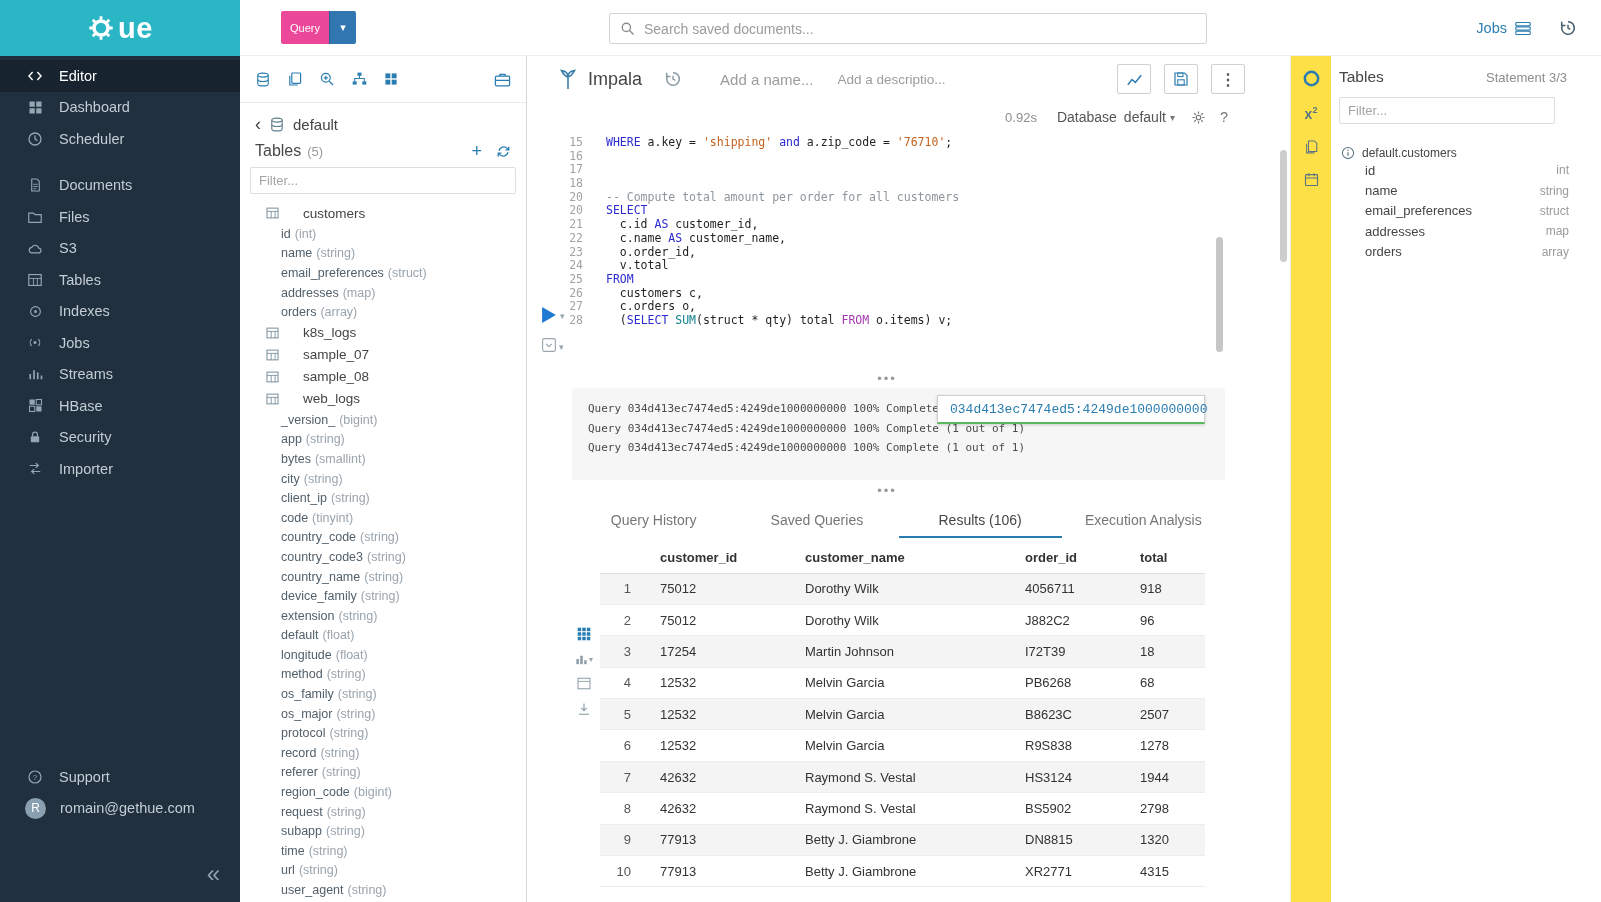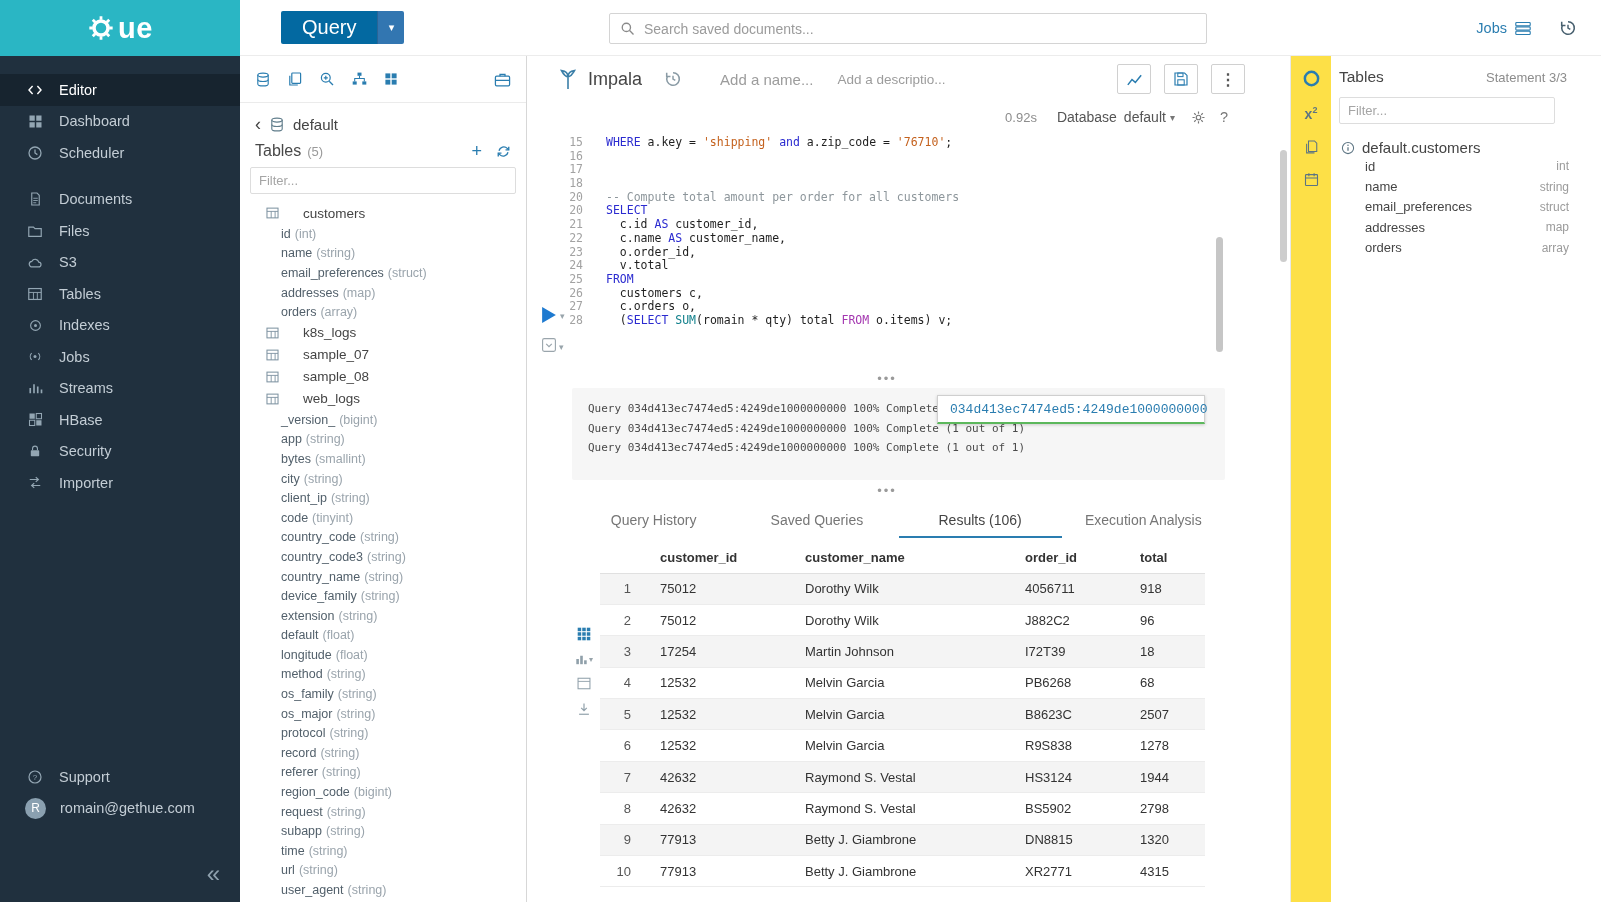--- a/index.html
+++ b/index.html
@@ -6,33 +6,33 @@
   html,body{width:1601px;height:902px}
   body{position:relative;font-family:"Liberation Sans",sans-serif;font-size:14px;color:#444;background:#fff;overflow:hidden}
   .icon svg{display:block}
   .icon{display:inline-flex;align-items:center;justify-content:center}
 
   
   .topbar{position:absolute;left:0;top:0;width:1601px;height:56px;background:#fff;border-bottom:1px solid #ececec;z-index:6}
   .logo{position:absolute;left:0;top:0;width:240px;height:56px;background:#2ab6c4;color:#fff;display:flex;align-items:center;justify-content:center;gap:3px;cursor:pointer}
   .logo-text{font-size:29px;font-weight:bold;letter-spacing:.5px;line-height:1}
   .query-group{position:absolute;left:281px;top:11px;height:33px;display:flex}
-  .query-btn{background:#0369a1;color:#fff;border:none;padding:0 21px;font-size:20px;border-radius:2px 0 0 2px;font-family:inherit;cursor:pointer}
+  .query-btn{background:#ec4899;color:#fff;border:none;padding:0 9px;font-size:11px;border-radius:2px 0 0 2px;font-family:inherit;cursor:pointer}
   .query-caret{background:#3276b1;color:#fff;border:none;border-left:1px solid #2a6496;width:27px;border-radius:0 2px 2px 0;font-size:11px;cursor:pointer}
   .searchbox{position:absolute;left:609px;top:13px;width:598px;height:31px;border:1px solid #d4d4d4;border-radius:2px;display:flex;align-items:center;padding:0 10px;gap:9px;background:#fff}
   .searchbox .icon{color:#8a8a8a}
   .searchbox input{border:none;outline:none;flex:1;font-size:14px;color:#444;font-family:inherit;background:transparent}
   .searchbox input::placeholder{color:#9b9b9b}
   .topbar-right{position:absolute;right:24px;top:0;height:56px;display:flex;align-items:center;gap:28px}
   .jobs-link{color:#2a7db0;font-size:14.5px;display:flex;align-items:center;gap:8px;cursor:pointer}
   .top-history{color:#48606f;cursor:pointer}
 
   
   .left-nav{position:absolute;left:0;top:56px;width:240px;bottom:0;background:#20303e}
-  #nav-items{padding-top:18px}
+  #nav-items{padding-top:4px}
   .nav-item{height:31.5px;display:flex;align-items:center;padding-left:25px;gap:14px;font-size:14.5px;color:#c3cdd5;cursor:pointer}
   .nav-item .icon{width:20px;color:#93a6b3}
   .nav-item.active{background:#17242f;color:#fff}
   .nav-item.active .icon{color:#fff}
   .nav-item.gap{margin-top:15px}
   #nav-footer{position:absolute;left:0;right:0;bottom:78px}
   .avatar{width:21px;height:21px;border-radius:50%;background:#8aa0b0;color:#fff;font-size:12px;display:inline-flex;align-items:center;justify-content:center;flex:none}
   .collapse-btn{position:absolute;right:20px;bottom:16px;font-size:24px;color:#8fa1ae;cursor:pointer;line-height:1}
 
   
@@ -123,21 +123,21 @@
   .right-strip .icon.blue{color:#2a7db0}
   .x2{font-size:14px;color:#5c7482;font-weight:bold}
   .x2 sup{font-size:9px}
   .right-assist{position:absolute;left:1331px;top:56px;right:0;bottom:0;background:#fff;padding:12px 16px 0 8px;overflow:hidden}
   .ra-header{display:flex;align-items:center;padding-right:18px}
   .ra-title{font-size:15.5px;color:#454545}
   .ra-statement{margin-left:auto;font-size:13px;color:#8c8c8c}
   .ra-filter{margin:11px 30px 0 0;height:27px;border:1px solid #ddd;border-radius:2px;display:flex;align-items:center;padding:0 8px}
   .ra-filter input{border:none;outline:none;width:100%;font-size:13px;font-family:inherit;color:#555}
   .ra-filter input::placeholder{color:#a5a5a5}
-  .ra-table-row{display:flex;align-items:center;gap:7px;margin-top:15px;padding-left:2px;font-size:15px;color:#444;cursor:pointer}
+  .ra-table-row{display:flex;align-items:center;gap:7px;margin-top:22px;padding-left:2px;font-size:12px;color:#444;cursor:pointer}
   .ra-table-row .icon{color:#5c7482}
   .rcol{display:flex;align-items:center;height:20.4px;padding-left:26px;padding-right:16px;cursor:pointer}
   .rc-name{font-size:13px;color:#454545}
   .rc-type{margin-left:auto;font-size:12px;color:#9b9b9b}
 </style>
 </head>
 <body>
 
 <div class="topbar">
   <div class="logo">
@@ -620,21 +620,21 @@
         <div class="code-line"><span class="gutter-num">18</span><span class="code-text"></span></div>
         <div class="code-line"><span class="gutter-num">20</span><span class="code-text"><span class="tok-com">-- Compute total amount per order for all customers</span></span></div>
         <div class="code-line"><span class="gutter-num">20</span><span class="code-text"><span class="tok-kw">SELECT</span></span></div>
         <div class="code-line"><span class="gutter-num">21</span><span class="code-text"><span class="tok-pl">  c.id </span><span class="tok-kw">AS</span><span class="tok-pl"> customer_id,</span></span></div>
         <div class="code-line"><span class="gutter-num">22</span><span class="code-text"><span class="tok-pl">  c.name </span><span class="tok-kw">AS</span><span class="tok-pl"> customer_name,</span></span></div>
         <div class="code-line"><span class="gutter-num">23</span><span class="code-text"><span class="tok-pl">  o.order_id,</span></span></div>
         <div class="code-line"><span class="gutter-num">24</span><span class="code-text"><span class="tok-pl">  v.total</span></span></div>
         <div class="code-line"><span class="gutter-num">25</span><span class="code-text"><span class="tok-kw">FROM</span></span></div>
         <div class="code-line"><span class="gutter-num">26</span><span class="code-text"><span class="tok-pl">  customers c,</span></span></div>
         <div class="code-line"><span class="gutter-num">27</span><span class="code-text"><span class="tok-pl">  c.orders o,</span></span></div>
-        <div class="code-line"><span class="gutter-num">28</span><span class="code-text"><span class="tok-pl">  (</span><span class="tok-kw">SELECT</span><span class="tok-pl"> </span><span class="tok-fn">SUM</span><span class="tok-pl">(romain * qty) total </span><span class="tok-kw2">FROM</span><span class="tok-pl"> o.items) v;</span></span></div>
+        <div class="code-line"><span class="gutter-num">28</span><span class="code-text"><span class="tok-pl">  (</span><span class="tok-kw">SELECT</span><span class="tok-pl"> </span><span class="tok-fn">SUM</span><span class="tok-pl">(struct * qty) total </span><span class="tok-kw2">FROM</span><span class="tok-pl"> o.items) v;</span></span></div>
       </div>
   </div>
   <span class="icon play-btn">
       <svg width="14" height="16" viewBox="0 0 12 14">
         <path d="M0 0l12 7L0 14z" fill="currentColor"></path>
       </svg>
     </span>
   <span class="play-caret">▾</span>
   <span class="icon limit-btn">
       <svg width="16" height="16" viewBox="0 0 20 20">

